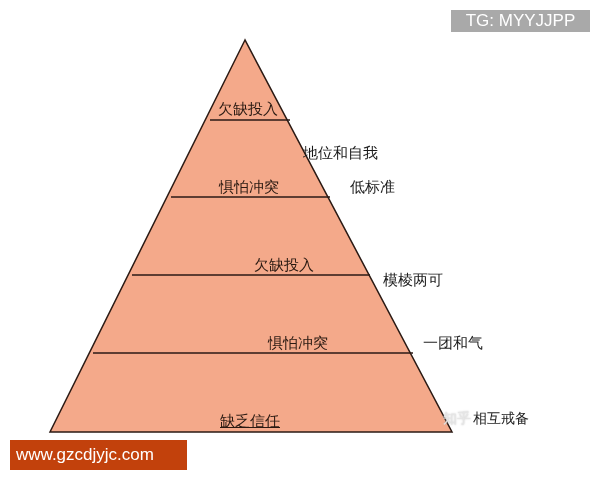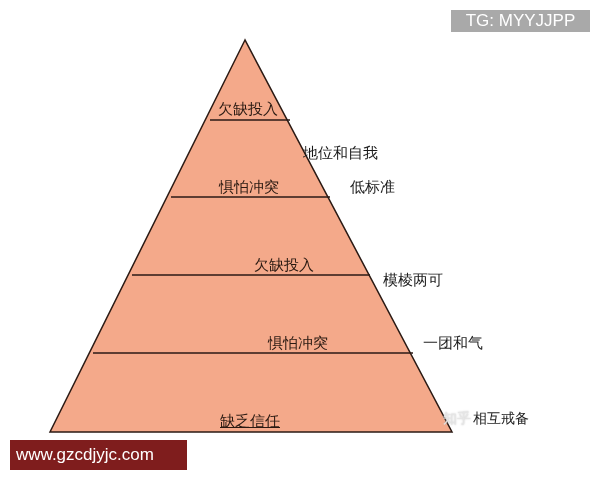--- a/index.html
+++ b/index.html
@@ -17,21 +17,21 @@
     position: absolute; font-size: 15px; color: #1a1a1a; white-space: nowrap;
   }
   .watermark-top {
     position: absolute; left: 451px; top: 10px; width: 139px; height: 22px;
     background: #a9a9a9; color: #ffffff; font-size: 17px;
     font-family: "Liberation Sans", sans-serif;
     display: flex; align-items: center; justify-content: center;
   }
   .watermark-bottom {
     position: absolute; left: 10px; top: 440px; width: 177px; height: 30px;
-    background: #7f1d1d; color: #ffffff; font-size: 17px;
+    background: #c2410c; color: #ffffff; font-size: 17px;
     font-family: "Liberation Sans", sans-serif;
     display: flex; align-items: center; padding-left: 6px; box-sizing: border-box;
   }
   .zhihu-mark {
     position: absolute; left: 443px; top: 410px; font-size: 14px; color: #e6e6e6;
     text-shadow: 0 0 2px #bbb; white-space: nowrap;
   }
 </style>
 </head>
 <body>

